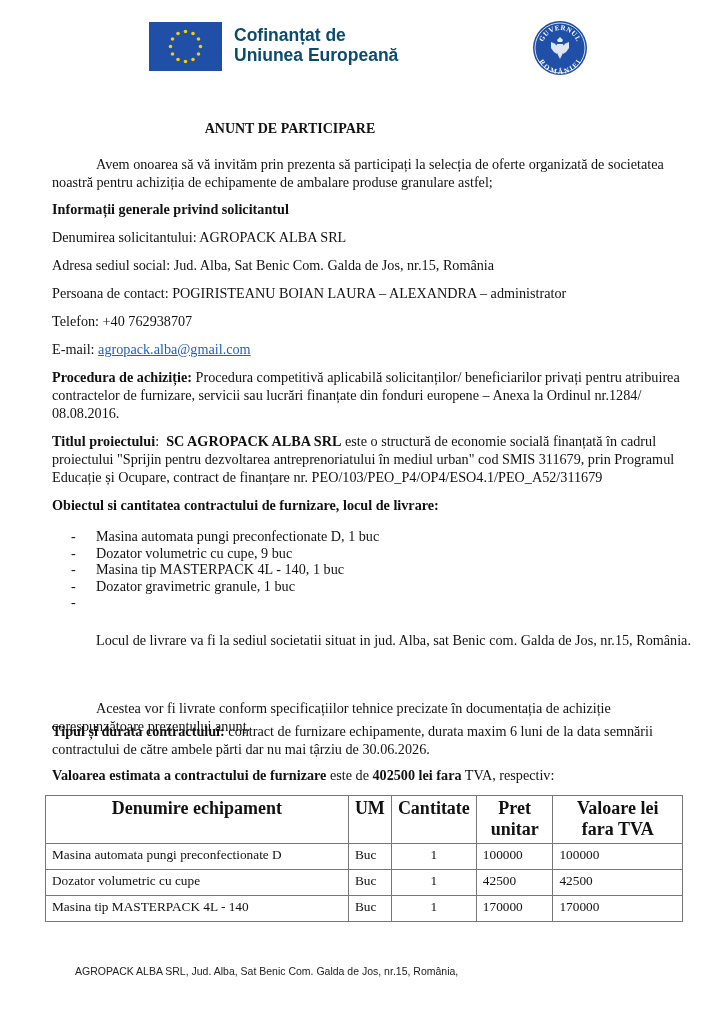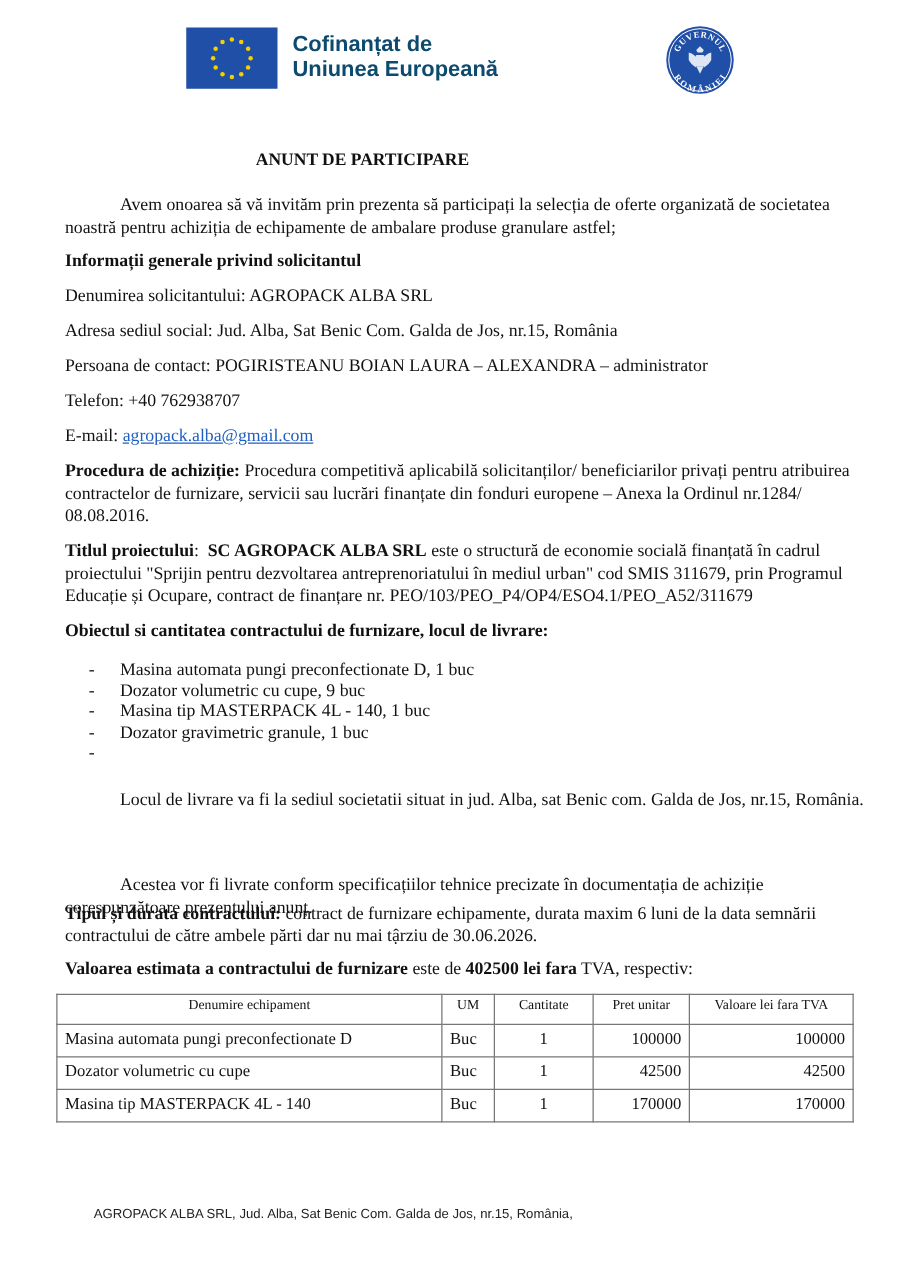--- a/index.html
+++ b/index.html
@@ -15,24 +15,24 @@
   .line { left:52px; white-space:nowrap; }
   .para { left:52px; width:640px; line-height:18px; }
   .indent { text-indent:44px; }
   b { font-weight:bold; }
   a.email { color:#1f5fbf; text-decoration:underline; }
   ul.items { list-style:none; margin:0; padding:0; left:71px; top:528px; line-height:16.5px; }
   ul.items li { position:relative; padding-left:25px; }
   ul.items li .dash { position:absolute; left:0; }
   table.eq { left:45px; top:795px; width:638px; border-collapse:collapse; font-size:13.3px; }
   table.eq td, table.eq th { border:1px solid #777; padding:3px 6px; vertical-align:top; }
-  table.eq th { font-weight:normal; text-align:center; height:18px; font-size:11px; padding-top:2px;}
+  table.eq th { font-weight:bold; text-align:center; height:18px; font-size:18px; padding-top:2px;}
   table.eq td { height:19px; }
   .c-name { width:295px; } .c-um { width:29px; } .c-qty { width:66px; } .c-pu { width:64px;margin-top:38px; } .c-val { width:118px; }
-  .num { text-align:right; } .ctr { text-align:center; }
+  .num { text-align:left; } .ctr { text-align:center; }
   .footer { left:51px; top:965px; font-family:"Liberation Sans", sans-serif; font-size:10.5px; color:#222;margin-left:24px; }
 </style>
 </head>
 <body>
 
 <div class="abs eu-flag">
   <svg viewBox="0 0 73 49" id="eu-stars">
       <circle cx="36.5" cy="9.5" r="1.8" fill="#f5d000"></circle>
       <circle cx="44" cy="11.50961894323342" r="1.8" fill="#f5d000"></circle>
       <circle cx="49.49038105676658" cy="17" r="1.8" fill="#f5d000"></circle>

